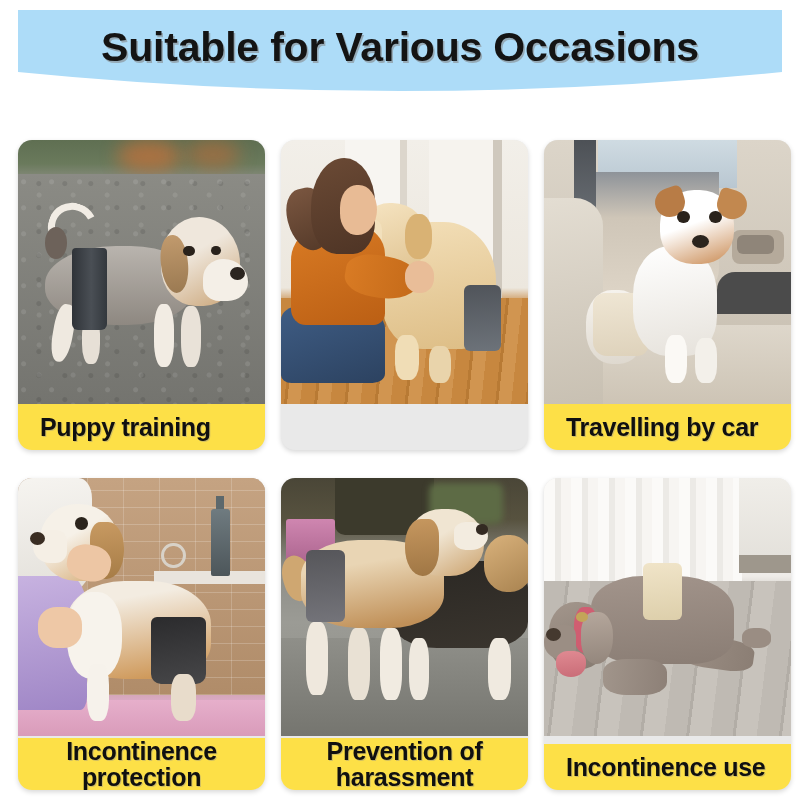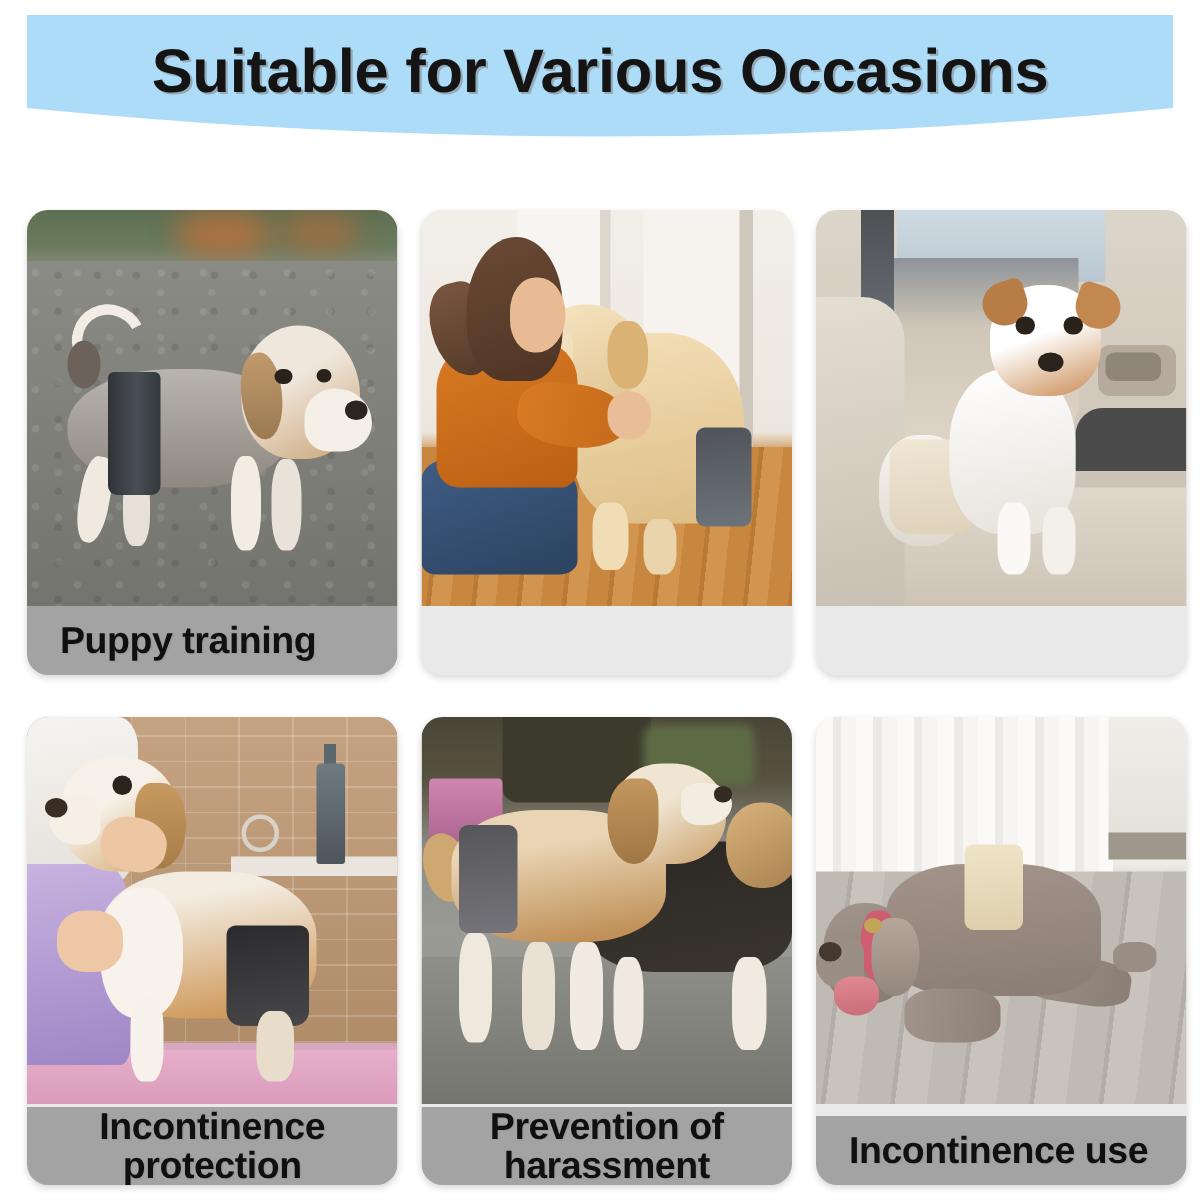--- a/index.html
+++ b/index.html
@@ -43,21 +43,21 @@
 
   .photo {
     position:absolute; left:0; top:0; right:0;
     height:264px;
     overflow:hidden;
   }
   .card.tall .photo { height:258px; }
 
   .caption {
     position:absolute; left:0; right:0; bottom:0;
-    background:#a3a3a3;
+    background:#fde047;
     color:#101010;
     font-weight:bold;
     display:flex; align-items:center;
     height:46px;
     font-size:25px;
     letter-spacing:-0.3px;
     text-shadow:1px 1px 0 rgba(140,140,140,0.4);
   }
   .caption.left  { justify-content:flex-start; padding-left:22px; }
   .caption.wide  { justify-content:flex-start; padding-left:10px; font-size:25px; }
@@ -293,20 +293,21 @@
         <div class="ly p3-leg1"></div>
           <div class="ly p3-leg2"></div>
         <div class="ly p3-head"></div>
           <div class="ly p3-earL"></div>
           <div class="ly p3-earR"></div>
         <div class="ly p3-eyeL"></div>
           <div class="ly p3-eyeR"></div>
           <div class="ly p3-nose"></div>
       </div>
     </div>
+    <div class="caption left">Travelling by car</div>
   </div>
 
   <div class="card tall">
     <div class="photo">
       <div class="scene">
         <div class="ly p4-bg"></div>
           <div class="ly p4-brick"></div>
           <div class="ly p4-shelf"></div>
         <div class="ly p4-btl2"></div>
           <div class="ly p4-btl"></div>

